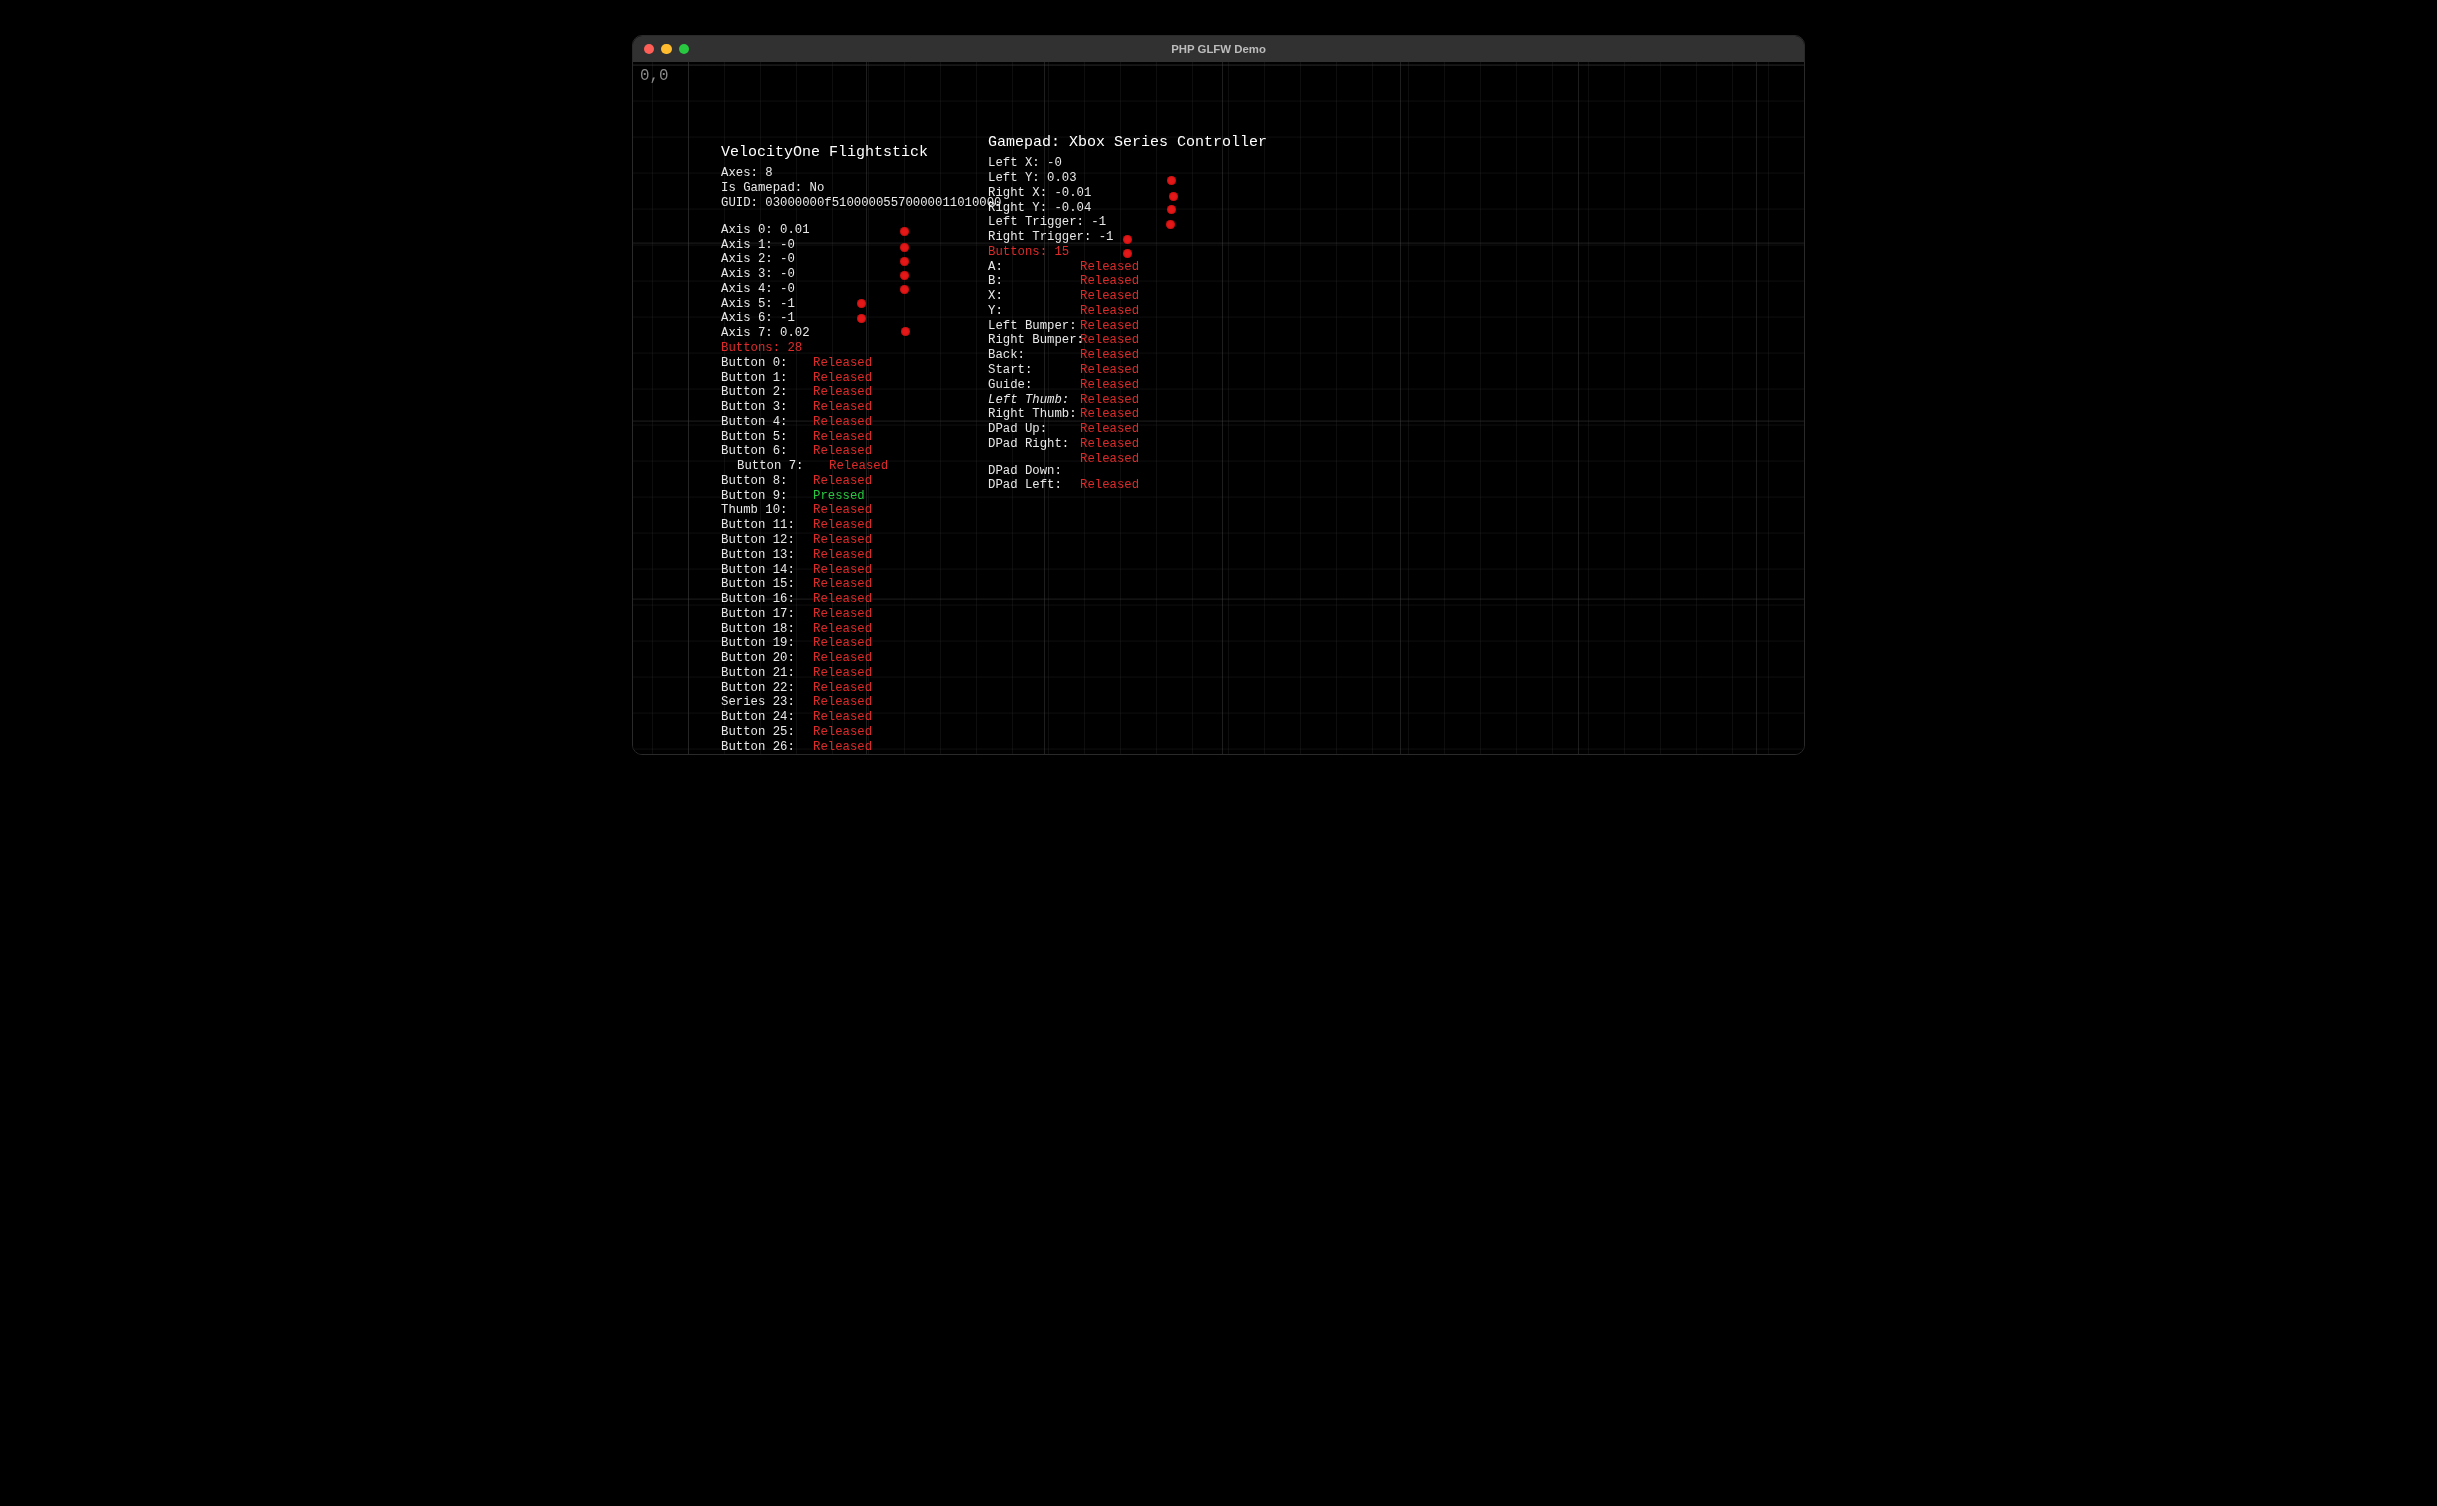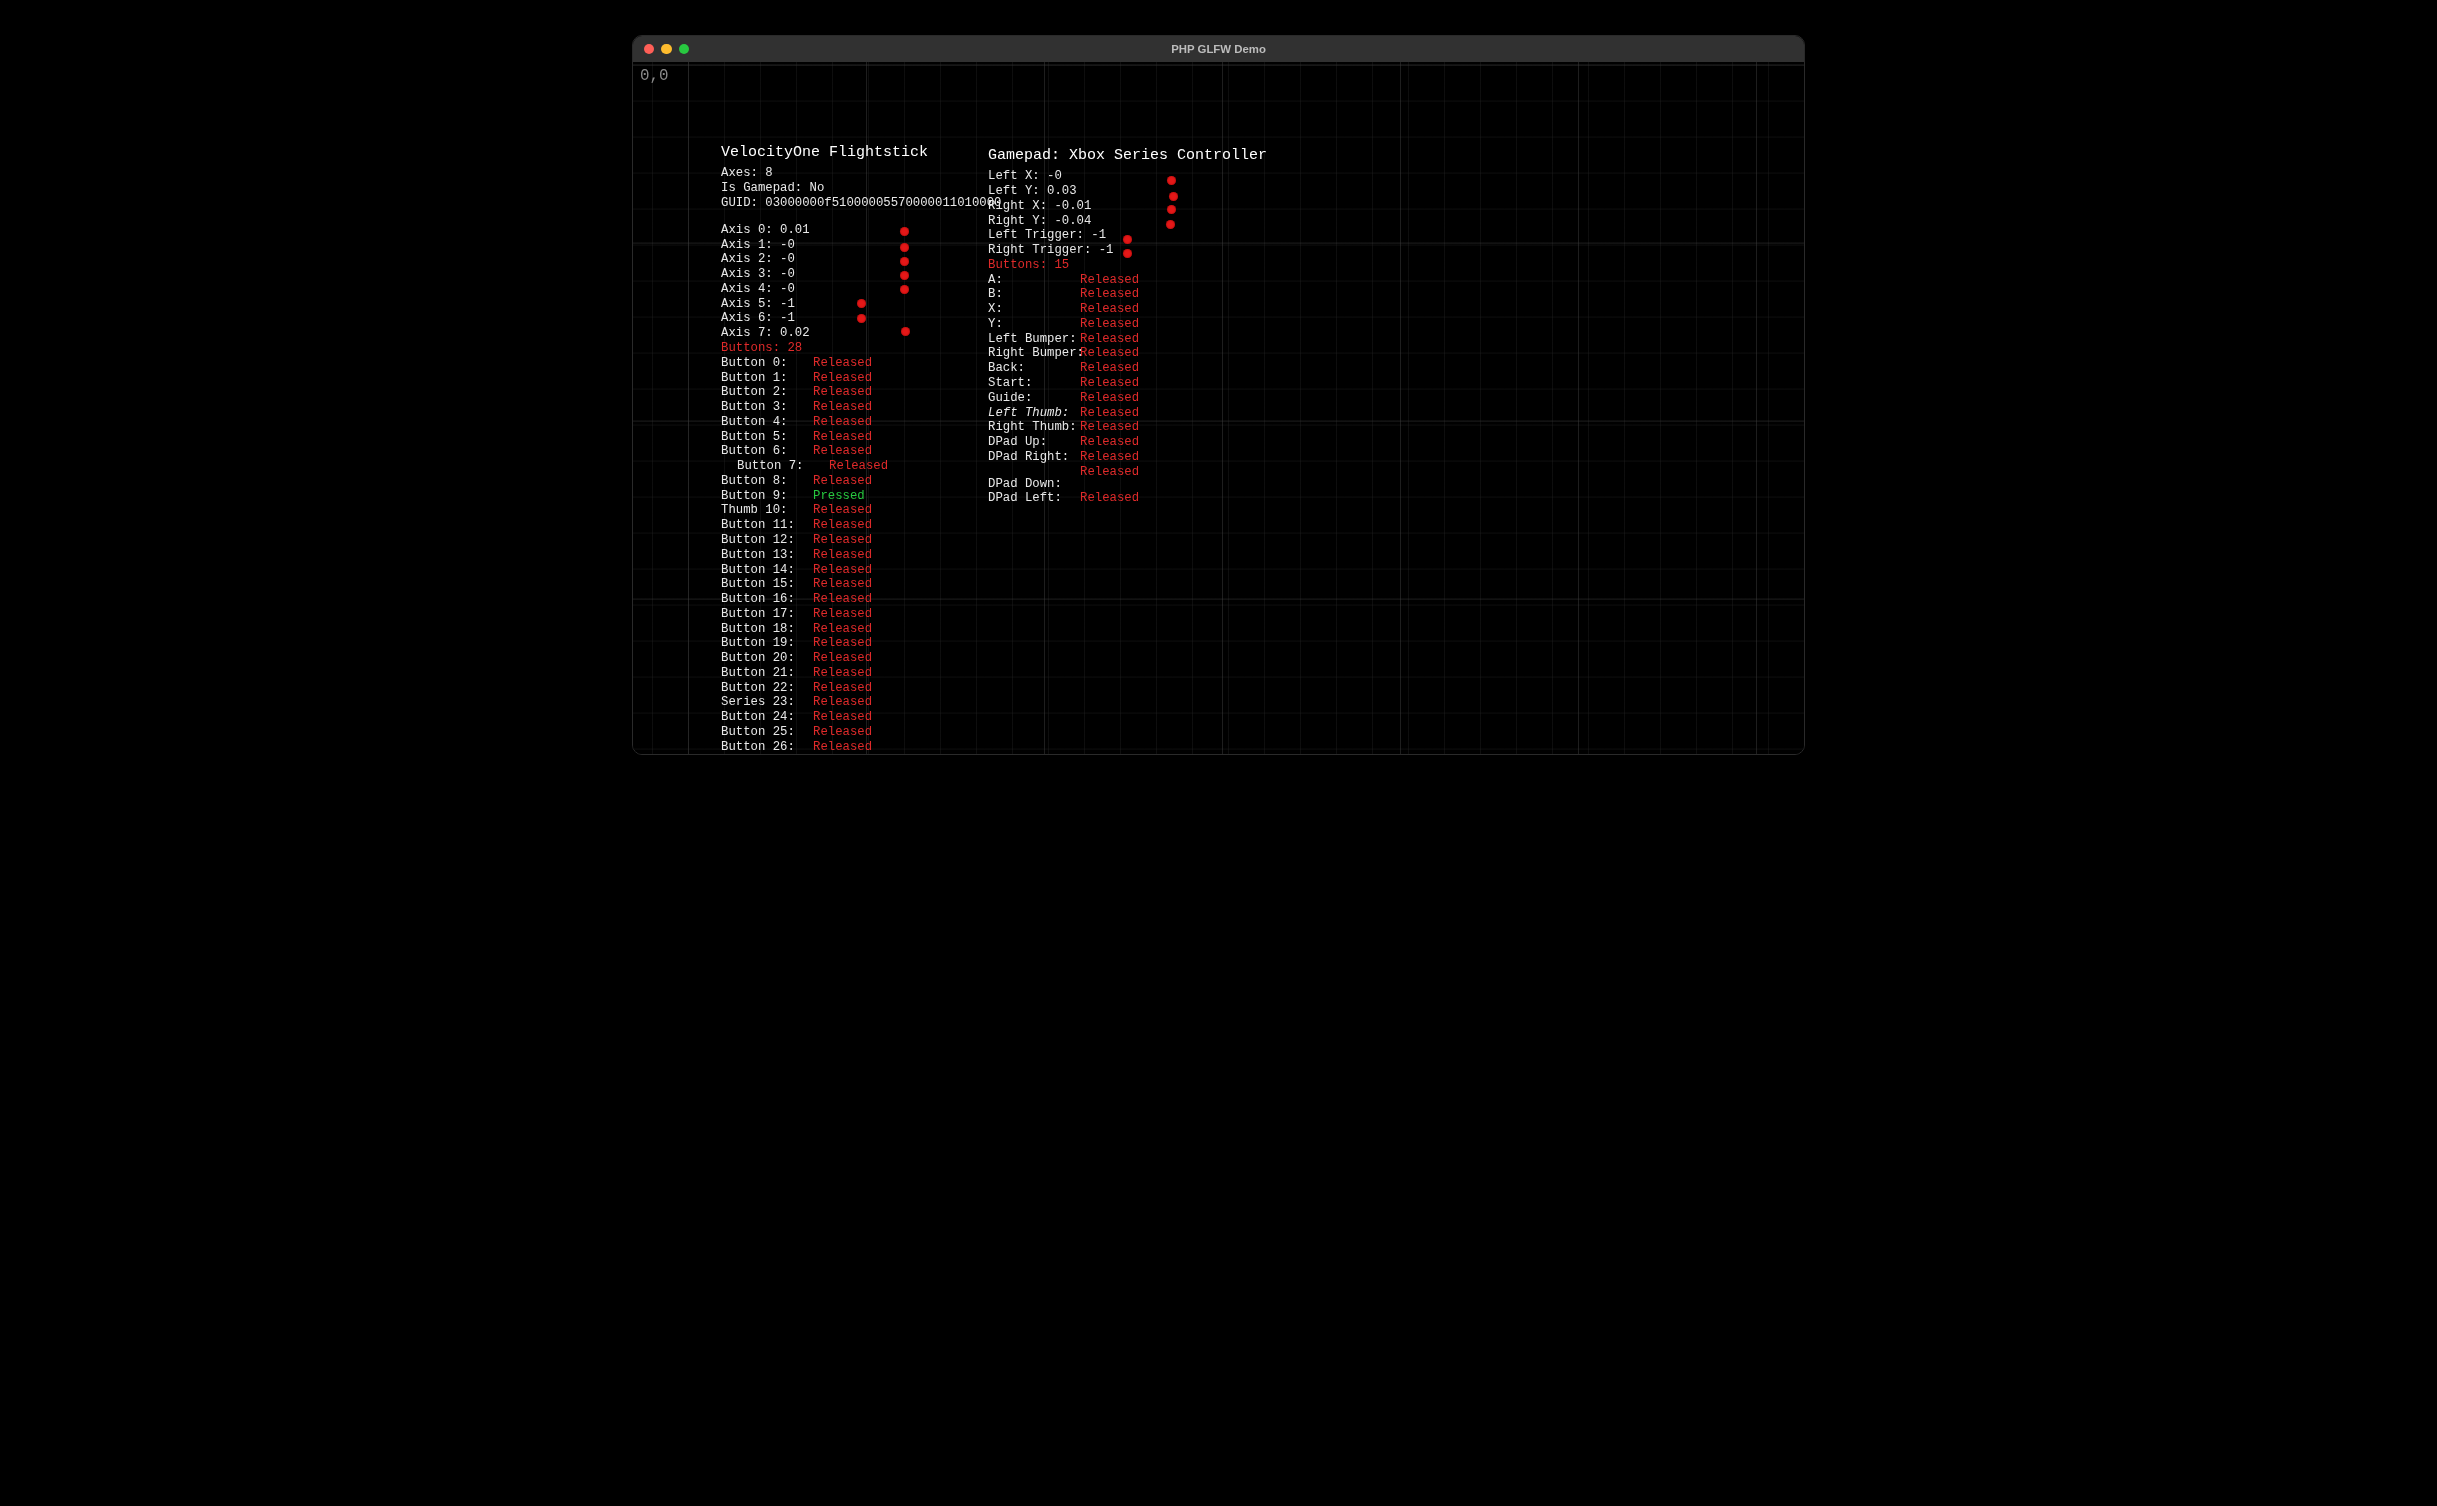--- a/index.html
+++ b/index.html
@@ -251,21 +251,21 @@
               <span class="lbl" style="width: 92px;">Button 26:</span>
               <span class="val-red">Released</span>
             </div>
             <div class="row line">
               <span class="lbl" style="width: 92px;">Button 27:</span>
               <span class="val-red">Released</span>
             </div>
           </div>
       </div>
 
-      <div class="block" style="left:355px; top:85px;">
+      <div class="block" style="left:355px; top:72px;">
         <div class="title-large">Gamepad: Xbox Series Controller</div>
         <div id="gamepad-axes">
             <div class="line">Left X: -0</div>
             <div class="line">Left Y: 0.03</div>
             <div class="line">Right X: -0.01</div>
             <div class="line">Right Y: -0.04</div>
             <div class="line">Left Trigger: -1</div>
             <div class="line">Right Trigger: -1</div>
           </div>
         <div class="line red-line">Buttons: 15</div>

